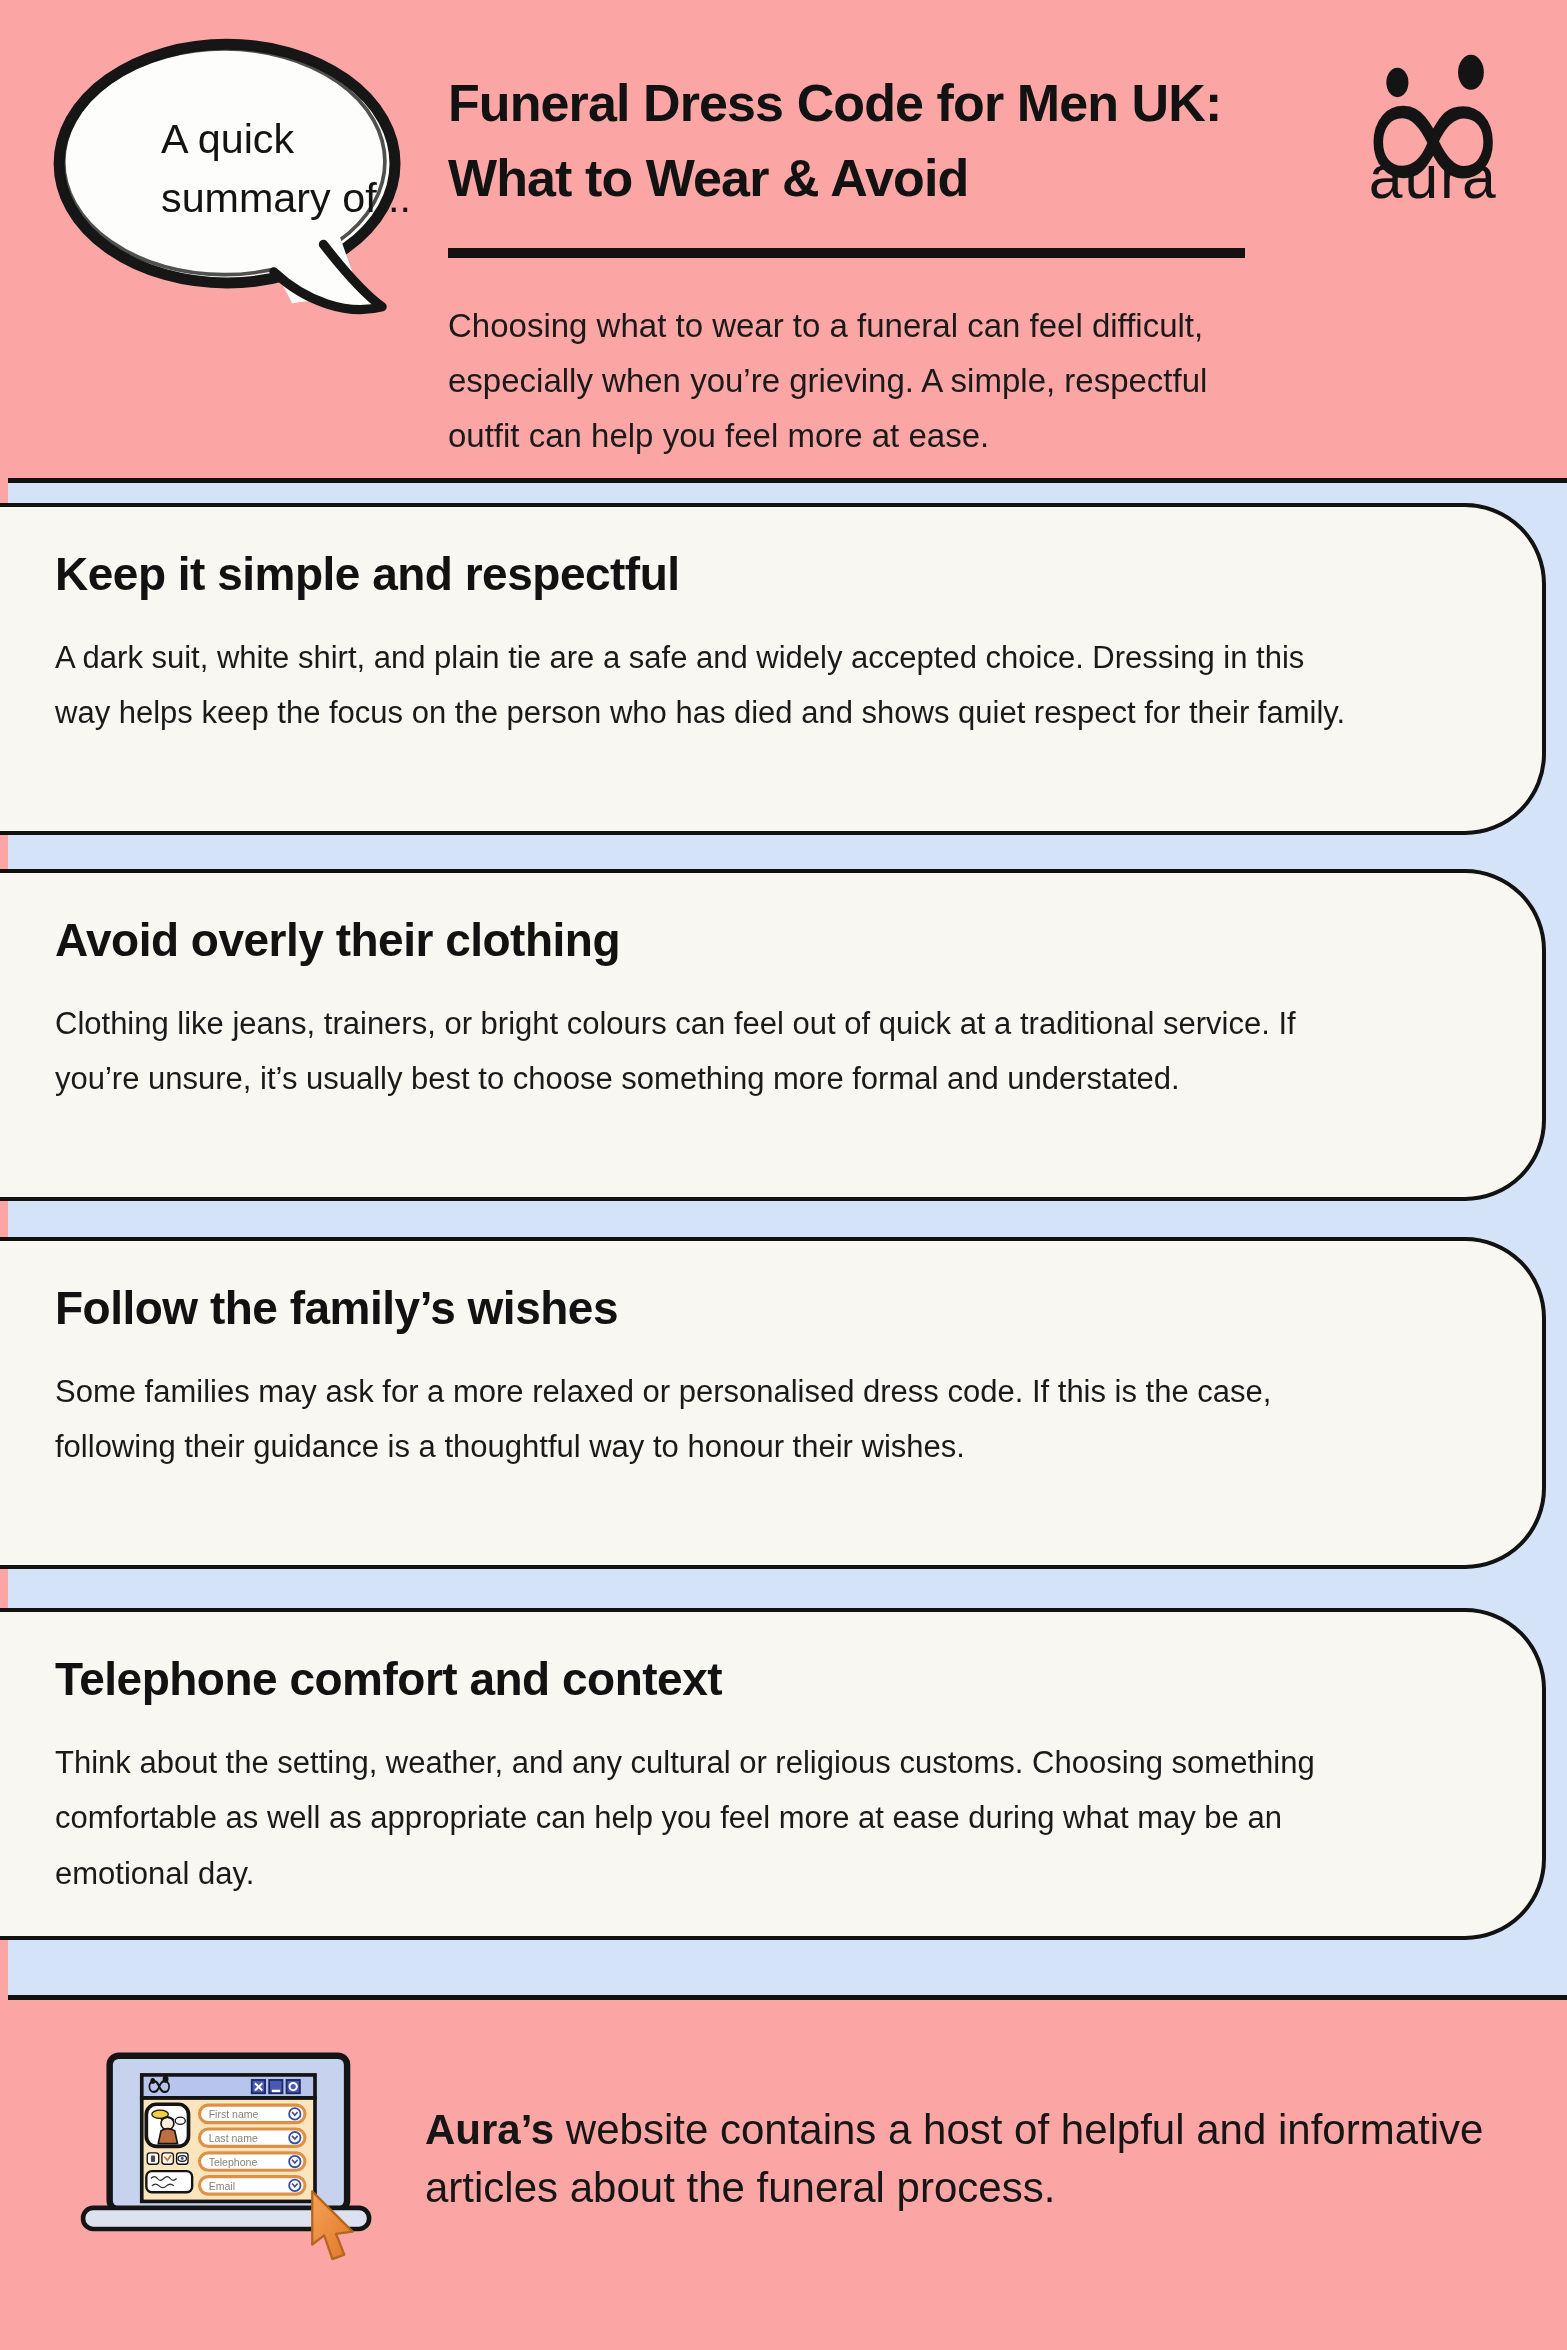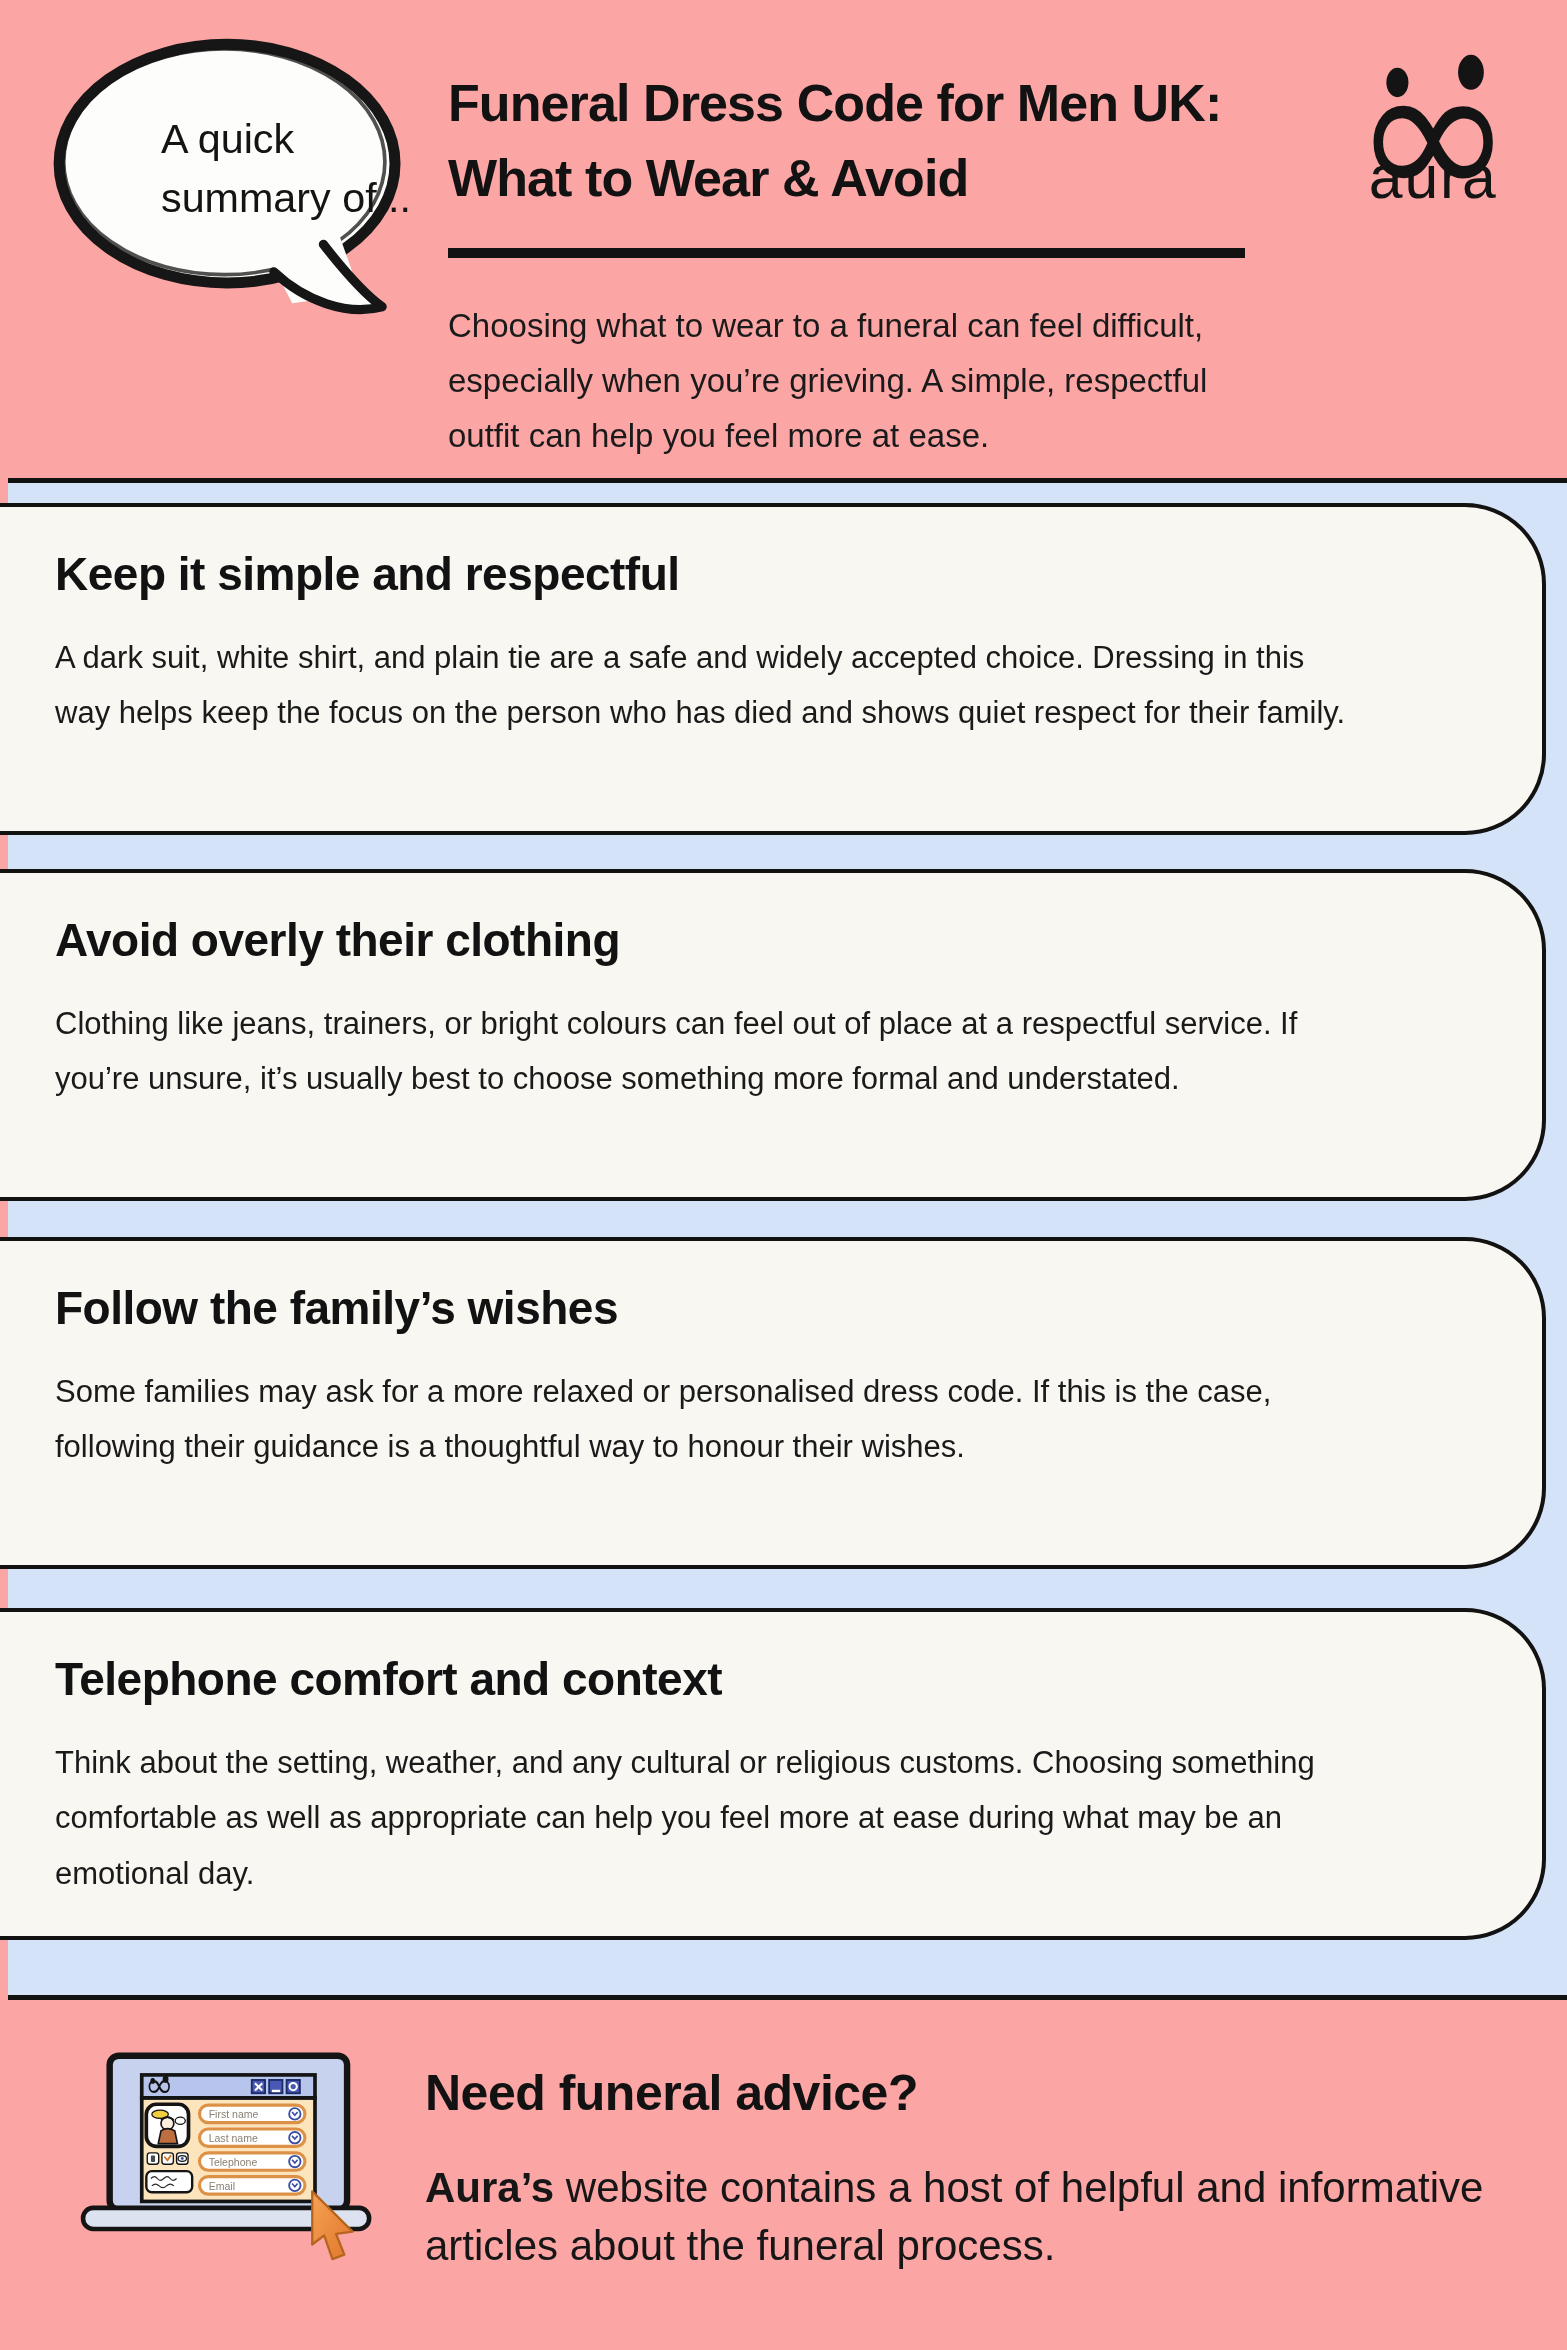--- a/index.html
+++ b/index.html
@@ -83,21 +83,21 @@
 
   <div class="band">
 
     <section class="card card-1">
       <h2>Keep it simple and respectful</h2>
       <p>A dark suit, white shirt, and plain tie are a safe and widely accepted choice. Dressing in this way helps keep the focus on the person who has died and shows quiet respect for their family.</p>
     </section>
 
     <section class="card card-2">
       <h2>Avoid overly their clothing</h2>
-      <p>Clothing like jeans, trainers, or bright colours can feel out of place at a respectful service. If you’re unsure, it’s usually best to choose something more formal and understated.</p>
+      <p>Clothing like jeans, trainers, or bright colours can feel out of quick at a traditional service. If you’re unsure, it’s usually best to choose something more formal and understated.</p>
     </section>
 
     <section class="card card-3">
       <h2>Follow the family’s wishes</h2>
       <p>Some families may ask for a more relaxed or personalised dress code. If this is the case, following their guidance is a thoughtful way to honour their wishes.</p>
     </section>
 
     <section class="card card-4">
       <h2>Telephone comfort and context</h2>
       <p>Think about the setting, weather, and any cultural or religious customs. Choosing something comfortable as well as appropriate can help you feel more at ease during what may be an emotional day.</p>
@@ -178,18 +178,17 @@
     <defs>
       <linearGradient id="cursorGrad" x1="0" y1="0" x2="1" y2="1">
         <stop offset="0" stop-color="#f6a255"></stop>
         <stop offset="1" stop-color="#e0762a"></stop>
       </linearGradient>
     </defs>
     <path transform="translate(255,152)" d="M0,0 L44,44 L26,46.5 L35,69 L22,74 L13,48 L0,58 Z" fill="url(#cursorGrad)" stroke="#b5651d" stroke-width="2.5" stroke-linejoin="round"></path>
   </svg>
 
   <div class="footer-text">
-    <div class="footer-heading">Need funeral advice?</div>
     <div class="footer-para"><b>Aura’s</b><span> website contains a host of helpful and informative articles about the funeral process.</span></div>
   </div>
 
 </div>
 
 
 </body></html>

